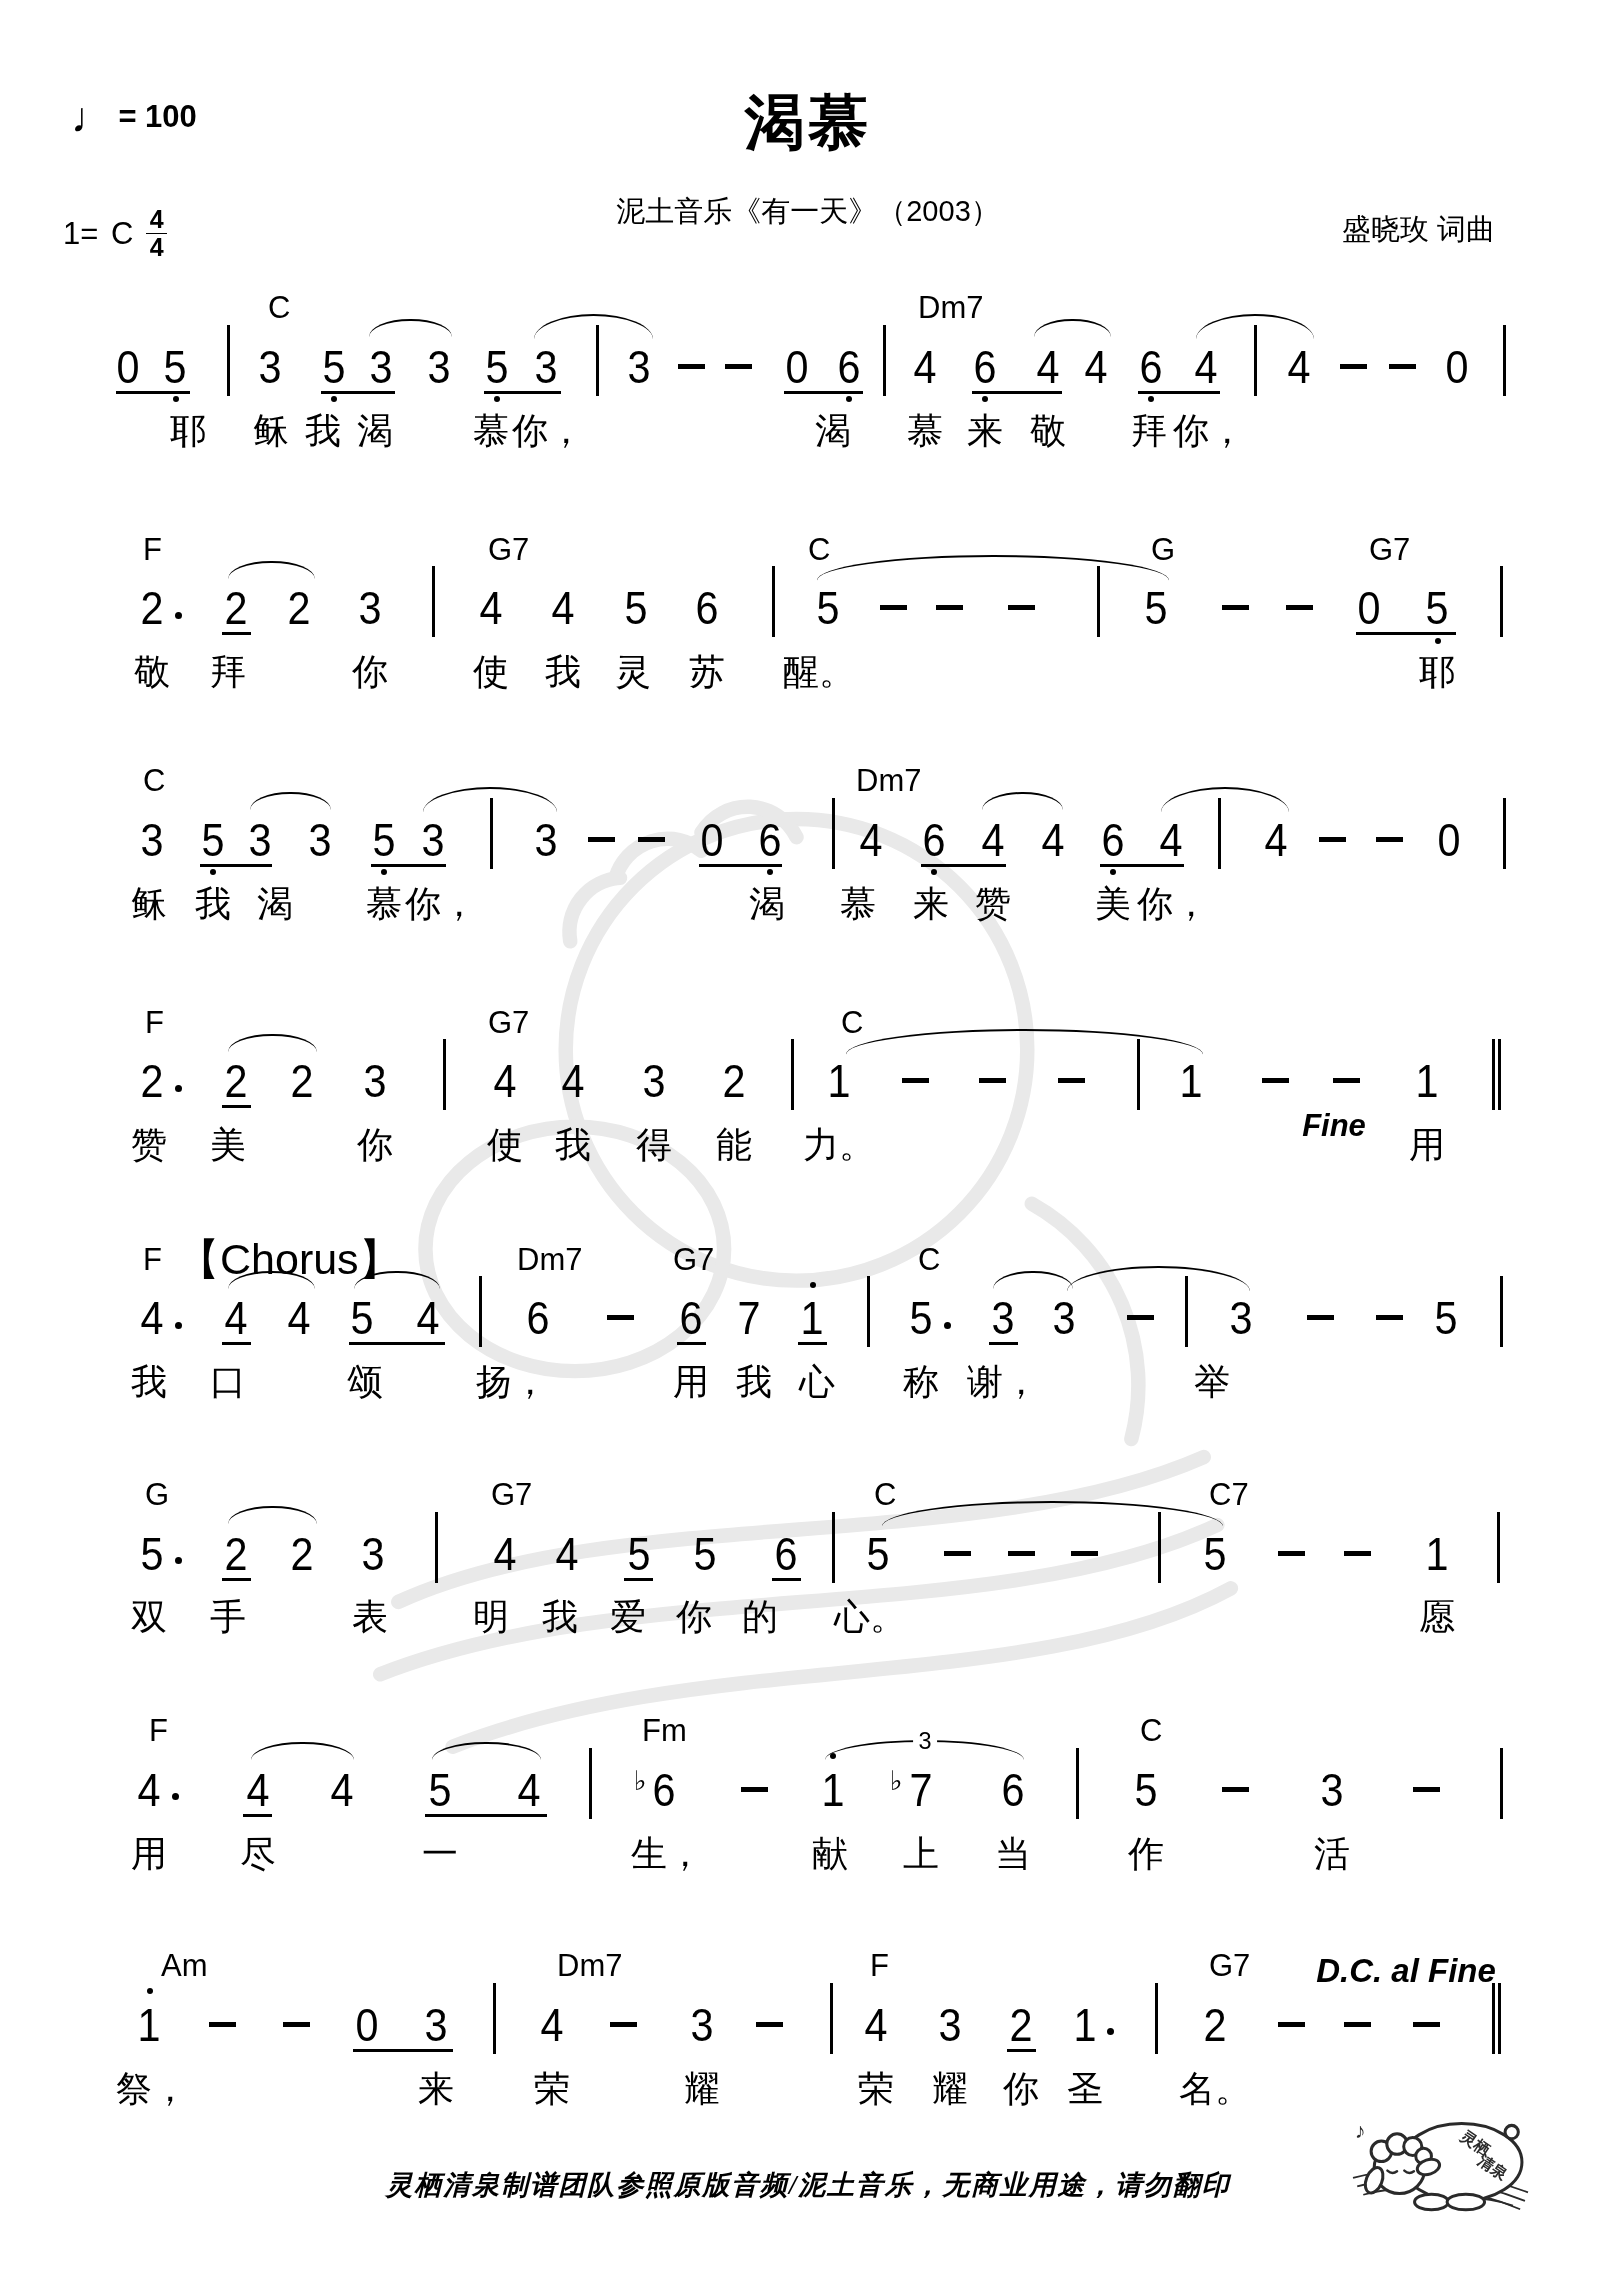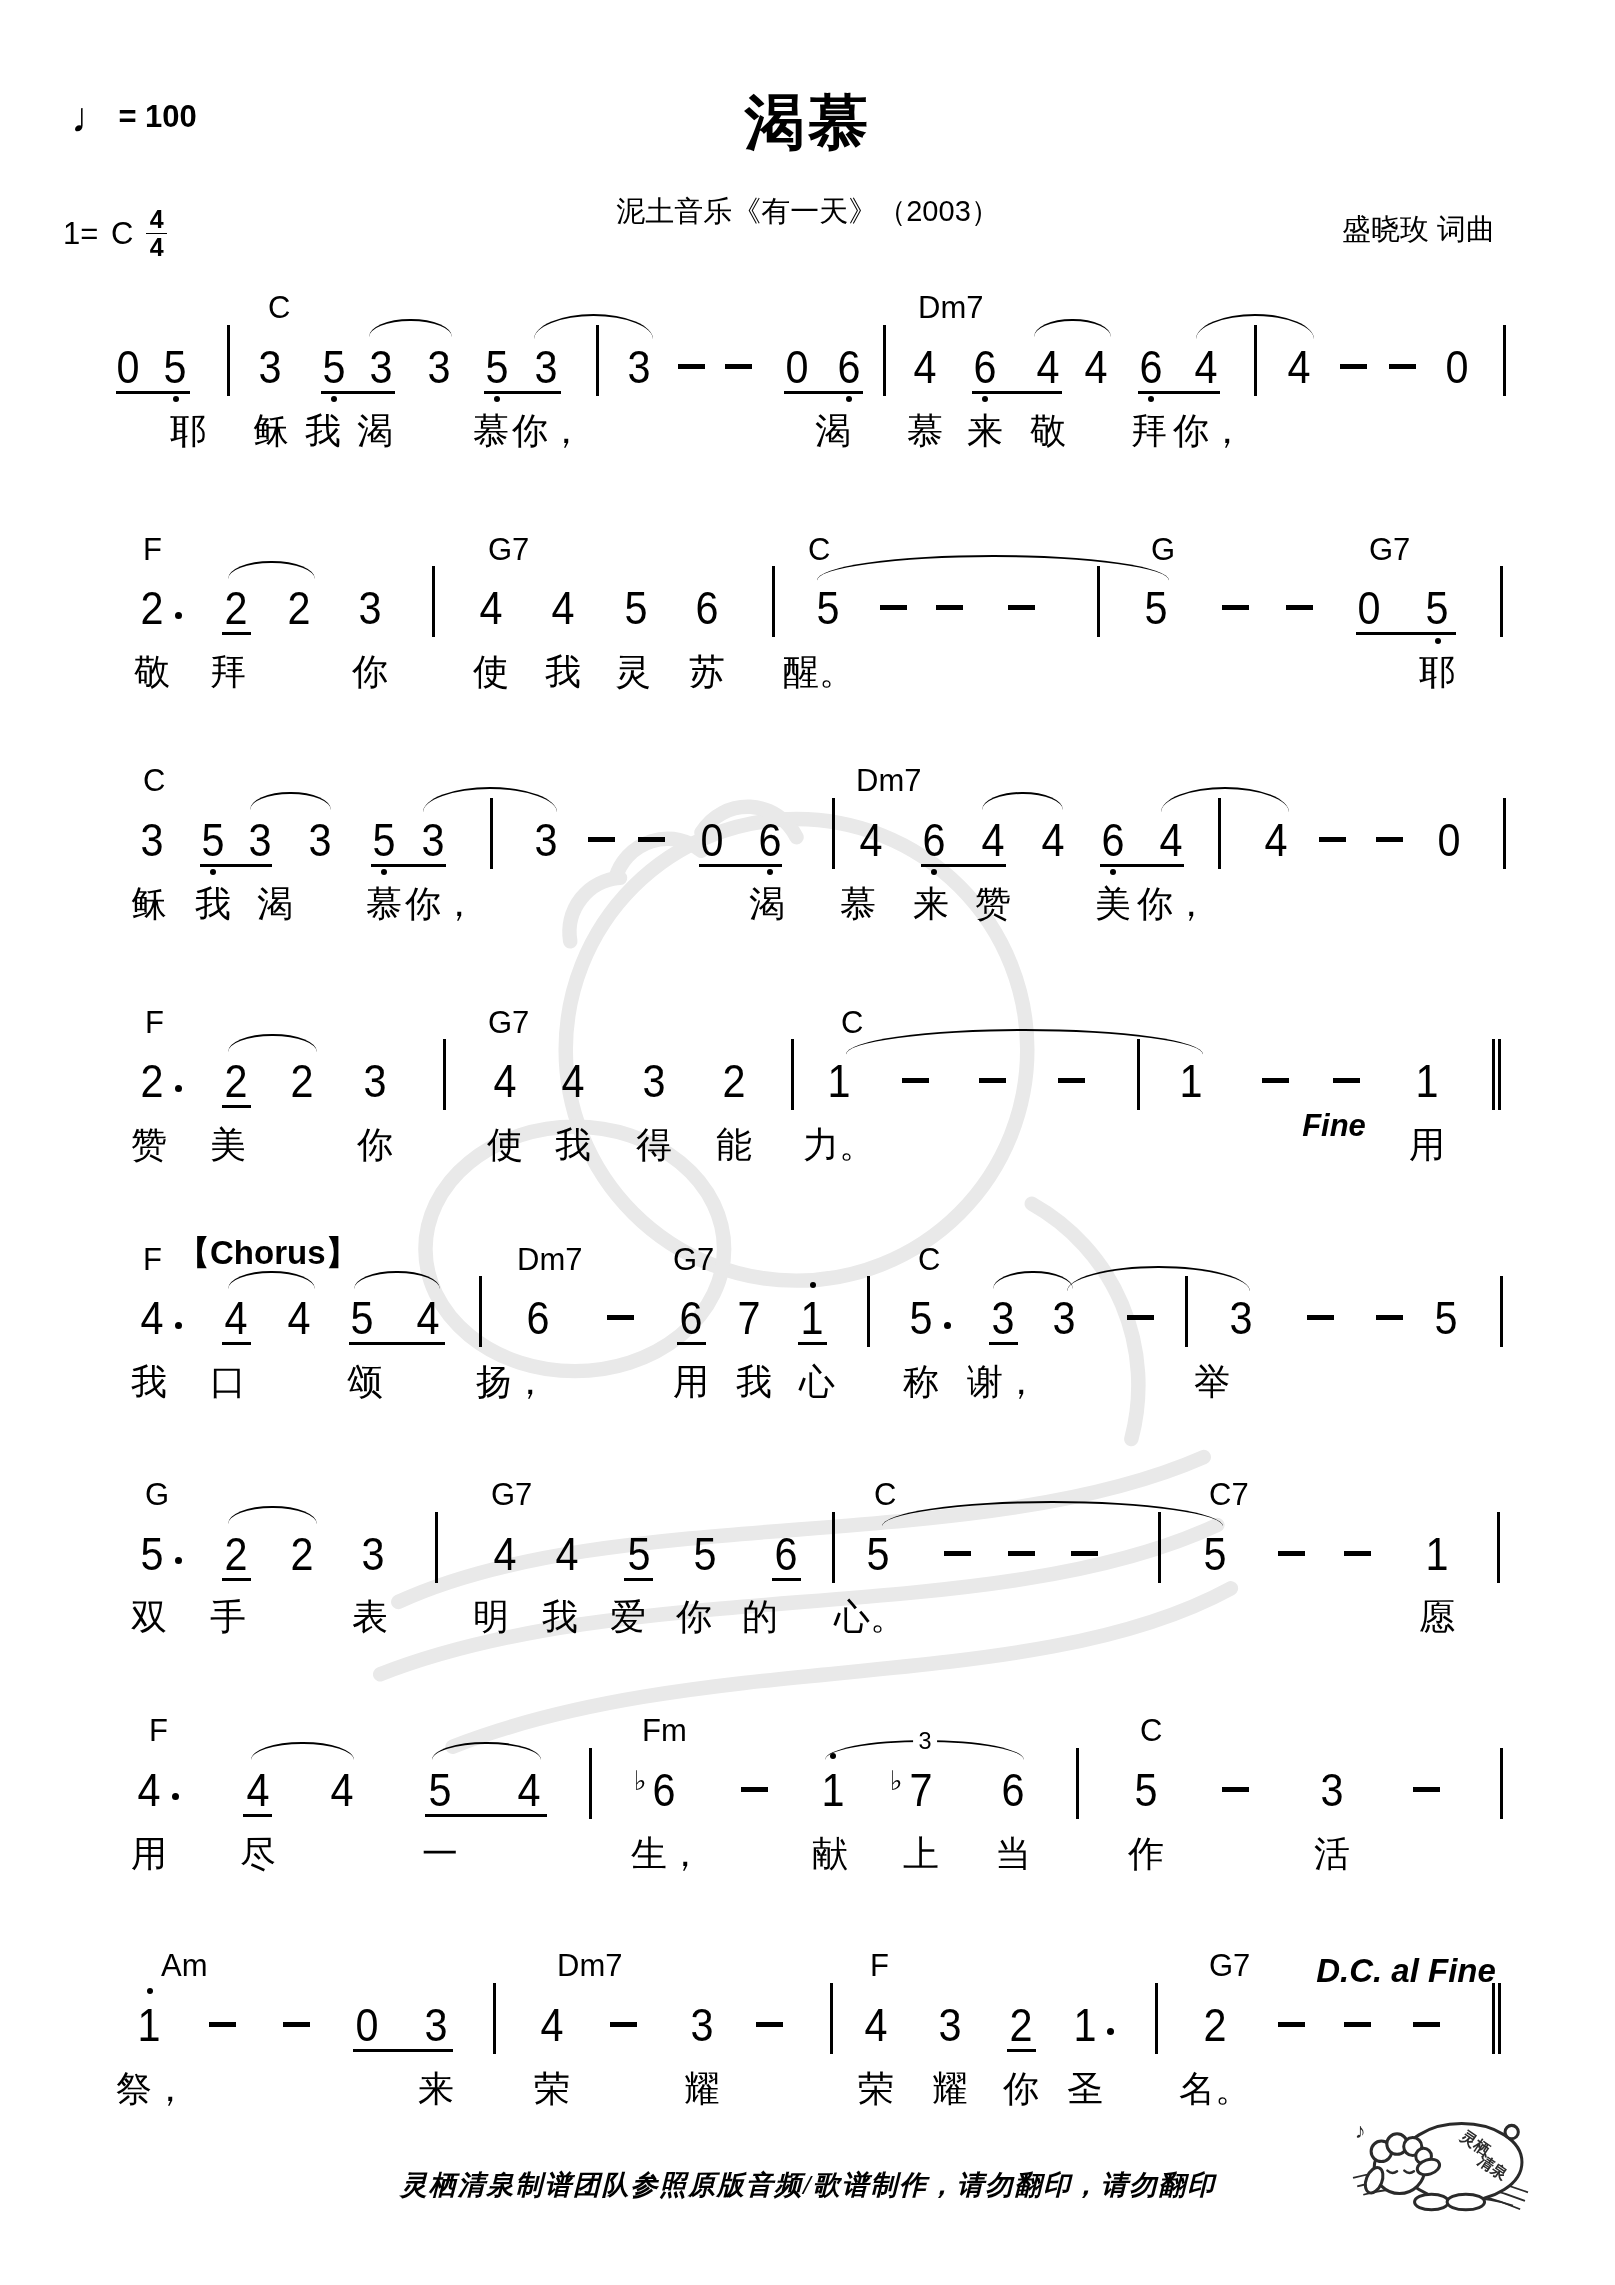--- a/index.html
+++ b/index.html
@@ -25,21 +25,21 @@
   .lyric{position:absolute;transform:translateX(-50%);font-size:36px;line-height:38px;white-space:nowrap;}
   .dash{position:absolute;height:5.4px;background:#000;}
   .bar{position:absolute;width:2.7px;background:#000;}
   .uline{position:absolute;height:2.7px;background:#000;}
   .dot{position:absolute;width:6.3px;height:6.3px;border-radius:50%;background:#000;}
   .slur{position:absolute;border-top:2.7px solid #000;border-radius:50% 50% 0 0/100% 100% 0 0;}
   .flat{position:absolute;transform:translateX(-50%);font-size:27px;line-height:27px;}
   .trip3{position:absolute;transform:translateX(-50%);font-size:23.5px;line-height:23.5px;background:#fff;padding:0 5.4px;}
   .fine{position:absolute;transform:translateX(-50%);font-size:31px;font-weight:bold;font-style:italic;white-space:nowrap;}
   .dc{position:absolute;transform:translateX(-50%);font-size:33px;font-weight:bold;font-style:italic;white-space:nowrap;}
-  .chorus{position:absolute;font-size:33px;font-weight:bold;white-space:nowrap;}
+  .chorus{position:absolute;font-size:43px;font-weight:normal;white-space:nowrap;}
   
   .footer-note{position:absolute;left:50%;top:2167px;transform:translateX(-50%);
                font-family:"Liberation Serif",serif;font-style:italic;font-weight:bold;
                font-size:27px;letter-spacing:1.8px;white-space:nowrap;}
   .wm{position:absolute;left:344px;top:715px;pointer-events:none;}
   .logo{position:absolute;left:1350px;top:2106px;}
 </style>
 </head>
 <body>
 
@@ -447,21 +447,21 @@
         <div class="lyric" style="left: 702px; top: 2070px;">耀</div>
         <div class="lyric" style="left: 876px; top: 2070px;">荣</div>
         <div class="lyric" style="left: 950px; top: 2070px;">耀</div>
         <div class="lyric" style="left: 1021px; top: 2070px;">你</div>
         <div class="lyric" style="left: 1085px; top: 2070px;">圣</div>
         <div class="lyric" style="left: 1215px; top: 2070px;">名。</div>
         <div class="dc" style="left: 1406px; top: 1952px;">D.C. al Fine</div>
       </div>
     </div>
 
-  <div class="footer-note">灵栖清泉制谱团队参照原版音频/歌谱制作，请勿翻印，请勿翻印</div>
+  <div class="footer-note">灵栖清泉制谱团队参照原版音频/泥土音乐，无商业用途，请勿翻印</div>
 
   <svg class="logo" width="181" height="122" viewBox="0 0 300 200">
     <g stroke="#2a2a2a" fill="none" stroke-width="3">
       <path d="M5,118 C85,96 205,108 295,142"></path>
       <path d="M12,132 C90,110 205,122 290,156"></path>
       <path d="M22,146 C100,124 205,136 282,170"></path>
       <path d="M120,160 C180,146 230,150 270,164"></path>
     </g>
     <g stroke="#2a2a2a" stroke-width="5" fill="#ffffff">
       <ellipse cx="185" cy="92" rx="100" ry="64"></ellipse>

